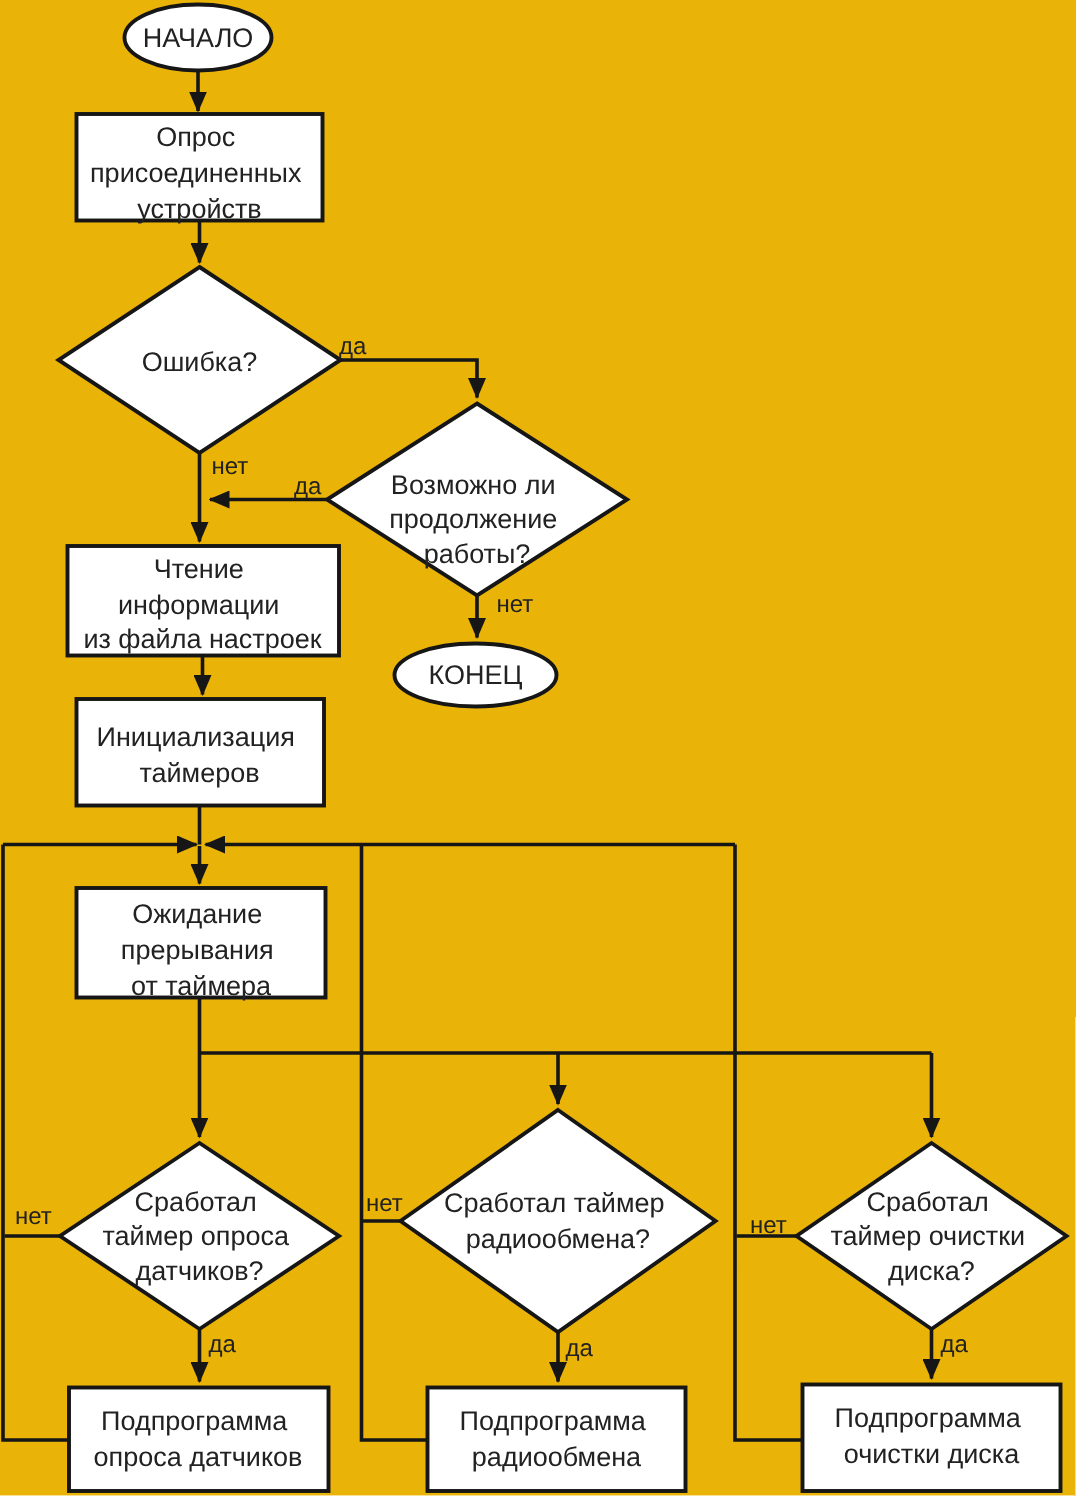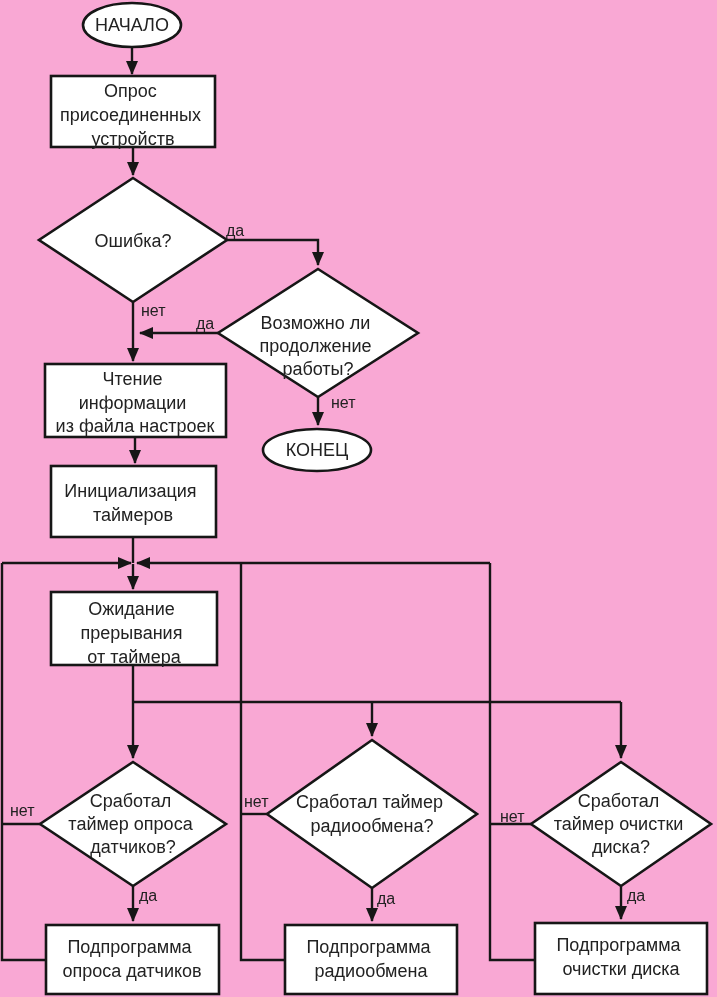--- a/index.html
+++ b/index.html
@@ -1,20 +1,20 @@
 <!DOCTYPE html>
 <html><head>
 <meta charset="utf-8">
 <style>
   html, body { margin: 0; padding: 0; background: #ffffff; }
   .page {
     position: relative;
     width: 717px;
     height: 997px;
-    background: #f9a8d4;
+    background: #eab308;
     overflow: hidden;
     font-family: "Liberation Sans", sans-serif;
   }
   svg { display: block; }
   .edge  { fill: none; stroke: #161616; stroke-width: 2.4; }
   .shape { fill: #ffffff; stroke: #161616; stroke-width: 2.6; }
   .node-text   { font-family: "Liberation Sans", sans-serif; font-size: 18px; fill: #222222; }
   .branch-label{ font-family: "Liberation Sans", sans-serif; font-size: 16px; fill: #222222; }
 </style>
 </head>

